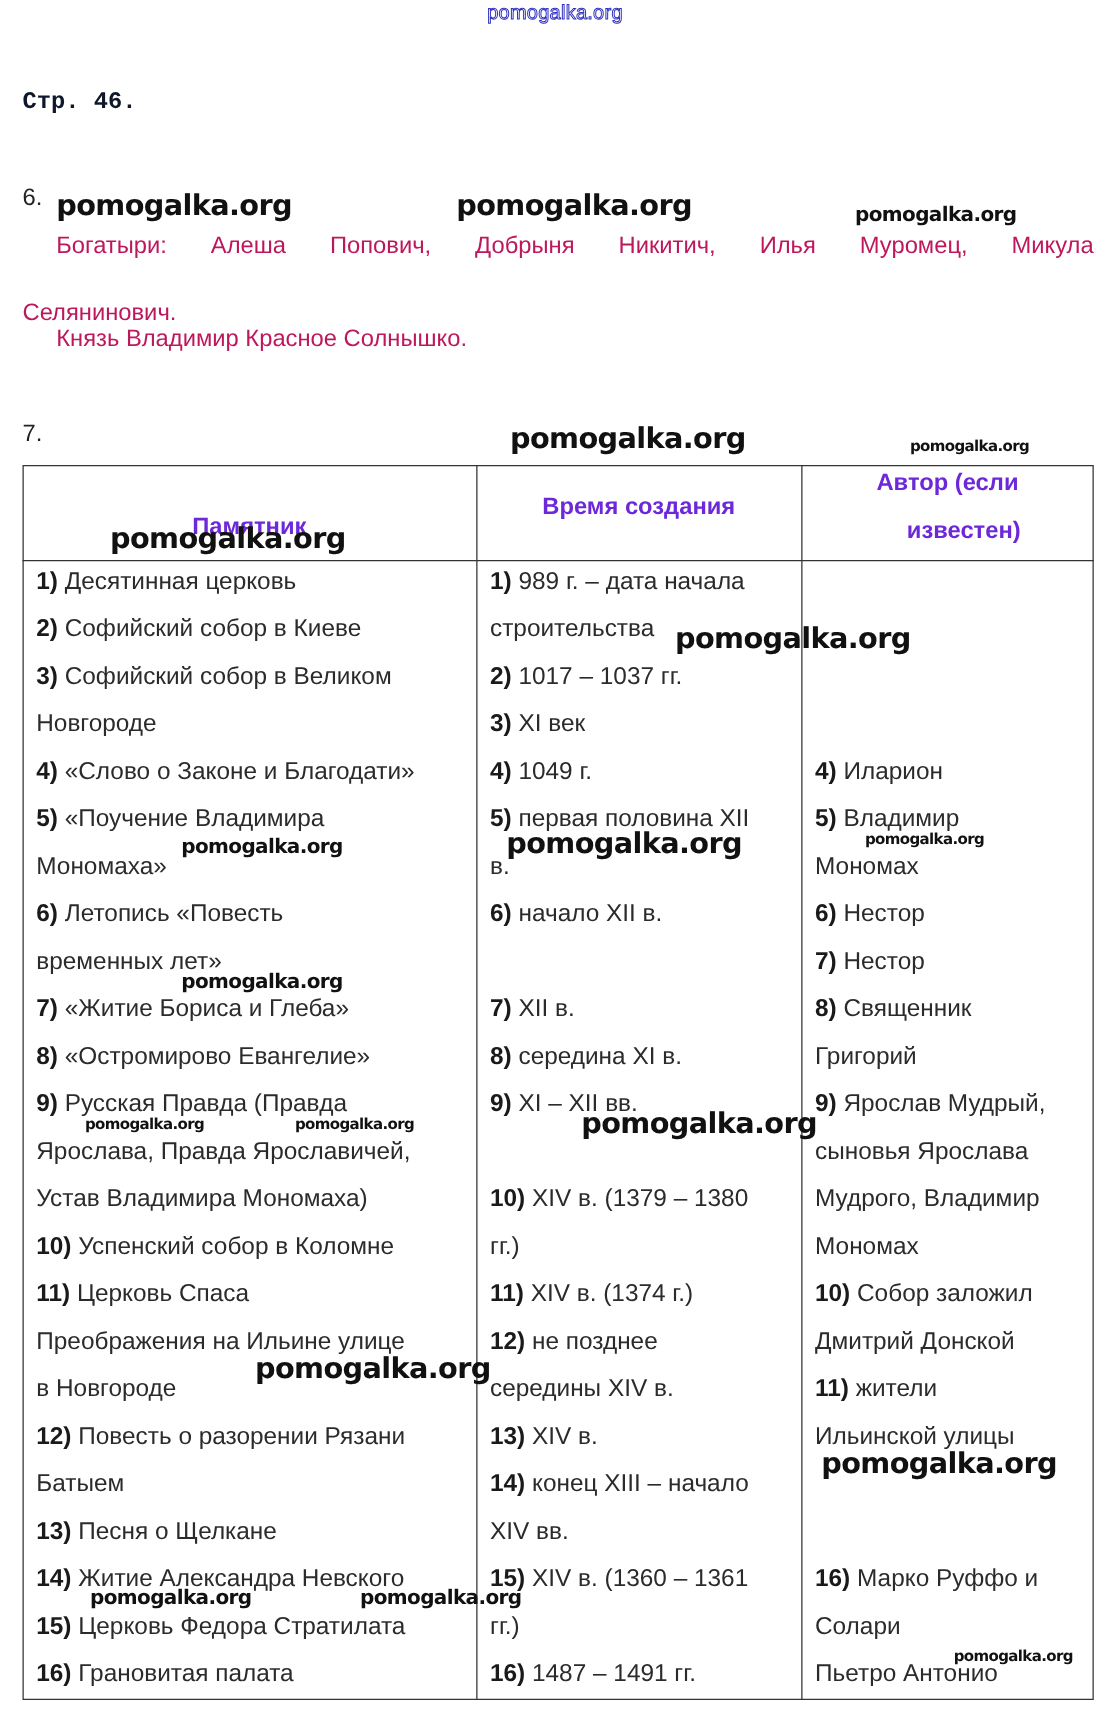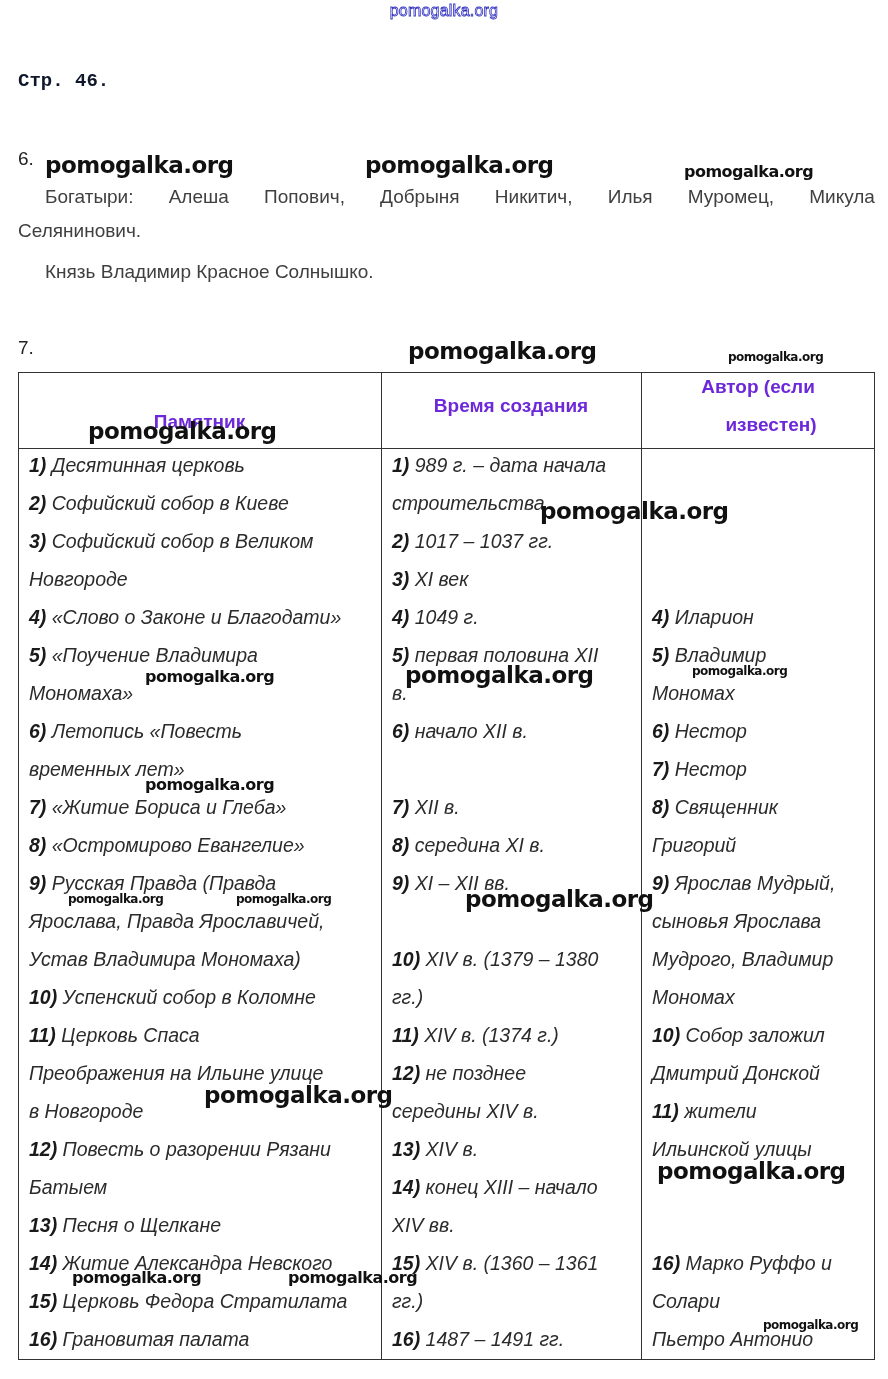--- a/index.html
+++ b/index.html
@@ -10,36 +10,36 @@
     }
     .abs { position: absolute; }
     .top-wm {
       left: 0; width: 888px; top: 2px; text-align: center;
       font-family: "Liberation Sans", sans-serif; font-size: 16px;
       color: #ffffff; -webkit-text-stroke: 0.8px #3030c0; letter-spacing: 0.2px;
     }
     .heading { left: 18px; top: 70px; font-size: 19px; font-weight: bold; color: #0f172a; font-family: Liberation Mono, monospace; }
     .num6 { left: 18px; top: 148px; font-size: 19px; color: #222; }
     .num7 { left: 18px; top: 337px; font-size: 19px; color: #222; }
-    .para { font-size: 19px; color: #404040; line-height: 38px; }
+    .para { font-size: 19px; color: #be185d; line-height: 38px; }
     .p1 { left: 45px; top: 178px; width: 830px; display:flex; justify-content: space-between; }
-    .p1b { left: 18px; top: 212px; text-align: center; }
+    .p1b { left: 18px; top: 232px; text-align: center; }
     .p2 { left: 45px; top: 253px; }
 
     .wm { font-family: "DejaVu Sans", sans-serif; font-weight: bold; color: #111; white-space: nowrap; letter-spacing: -0.5px; }
     .wm-l { font-size: 23px; }
     .wm-m { font-size: 16px; }
     .wm-s { font-size: 12px; }
 
     
     .tbl { left: 18px; top: 372px; width: 857px; height: 988px; border: 1.5px solid #333; box-sizing: border-box; }
     .vline { position: absolute; top: 372px; height: 988px; width: 0; border-left: 1.5px solid #333; }
     .hline { position: absolute; left: 18px; width: 857px; top: 448px; height: 0; border-top: 1.5px solid #333; }
     .th { position: absolute; font-size: 19px; font-weight: bold; color: #6d28d9; text-align: center; line-height: 38px; }
-    .col { position: absolute; top: 446px; font-size: 19.5px; color: #2b2b2b; font-style: italic; }
+    .col { position: absolute; top: 446px; font-size: 19.5px; color: #2b2b2b; }
     .line { height: 38px; line-height: 38px; white-space: nowrap; }
     .line b { color: #1a1a1a; }
     .c1 { left: 29px; width: 350px; }
     .c2 { left: 392px; width: 245px; }
     .c3 { left: 652px; width: 222px; }
   </style>
 </head>
 <body>
 
 <div class="abs top-wm">pomogalka.org</div>

